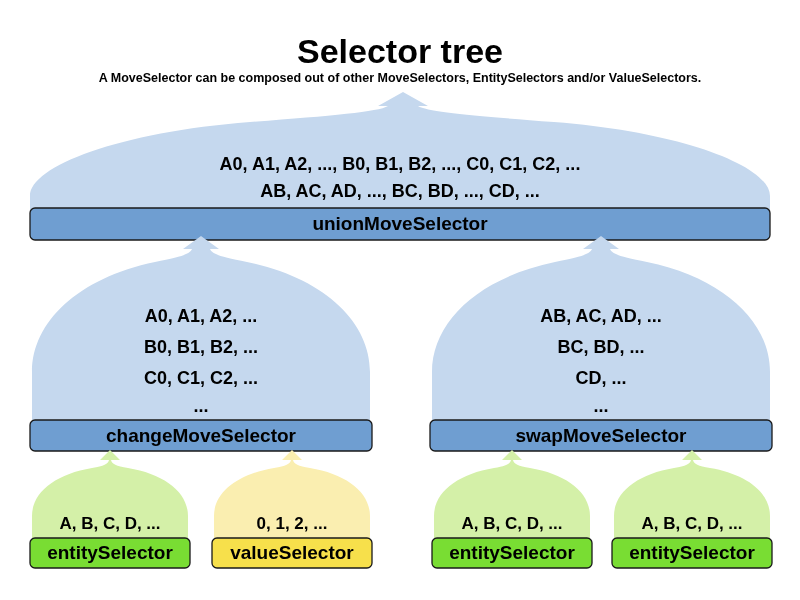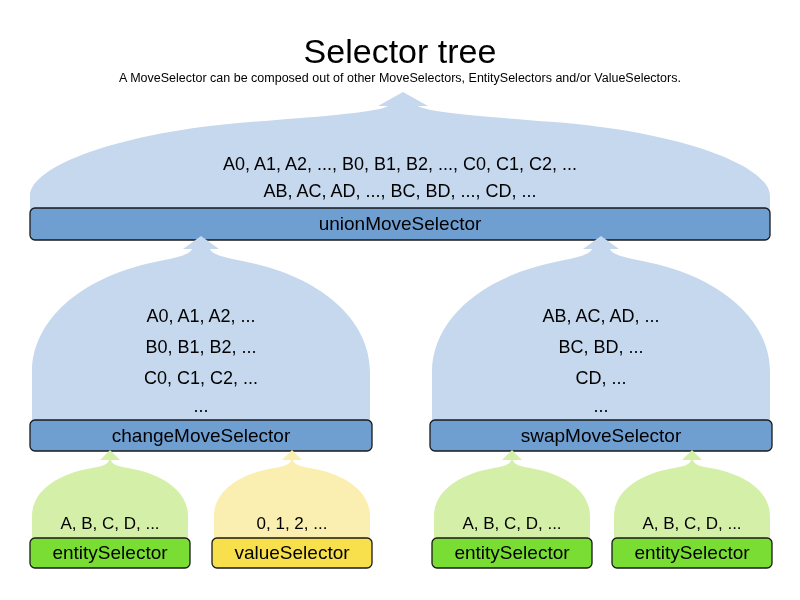--- a/index.html
+++ b/index.html
@@ -3,21 +3,21 @@
 <meta charset="utf-8">
 <style>
   html,body{margin:0;padding:0;}
   body{
     width:800px;height:600px;
     background:#ffffff;
     font-family:"Liberation Sans",sans-serif;
     color:#000000;
     overflow:hidden;
   }
-  #stage{position:relative;width:800px;height:600px;}
+  #stage{position:relative;width:800px;height:600px;font-weight:bold;}
   #diagram{position:absolute;left:0;top:0;width:800px;height:600px;}
 
   .title-text{
     font-size:34px;
     text-anchor:middle;
     fill:#000;
     font-family:"Liberation Sans",sans-serif;
   }
   .subtitle-text{
     font-size:12.5px;

